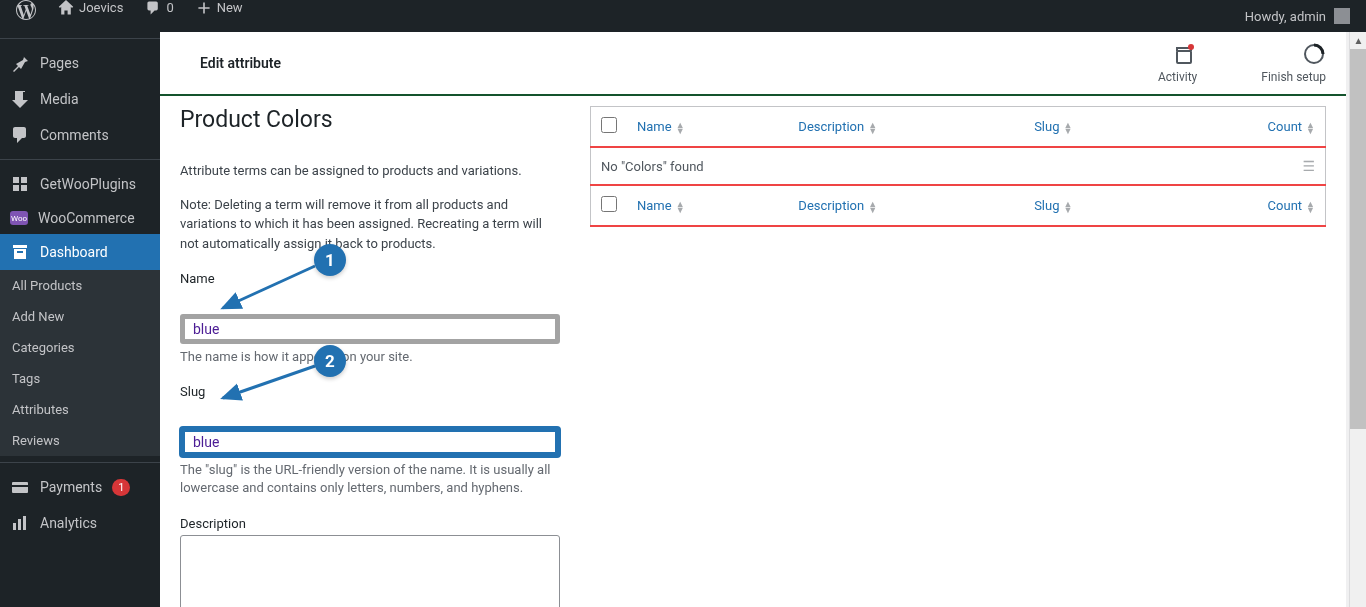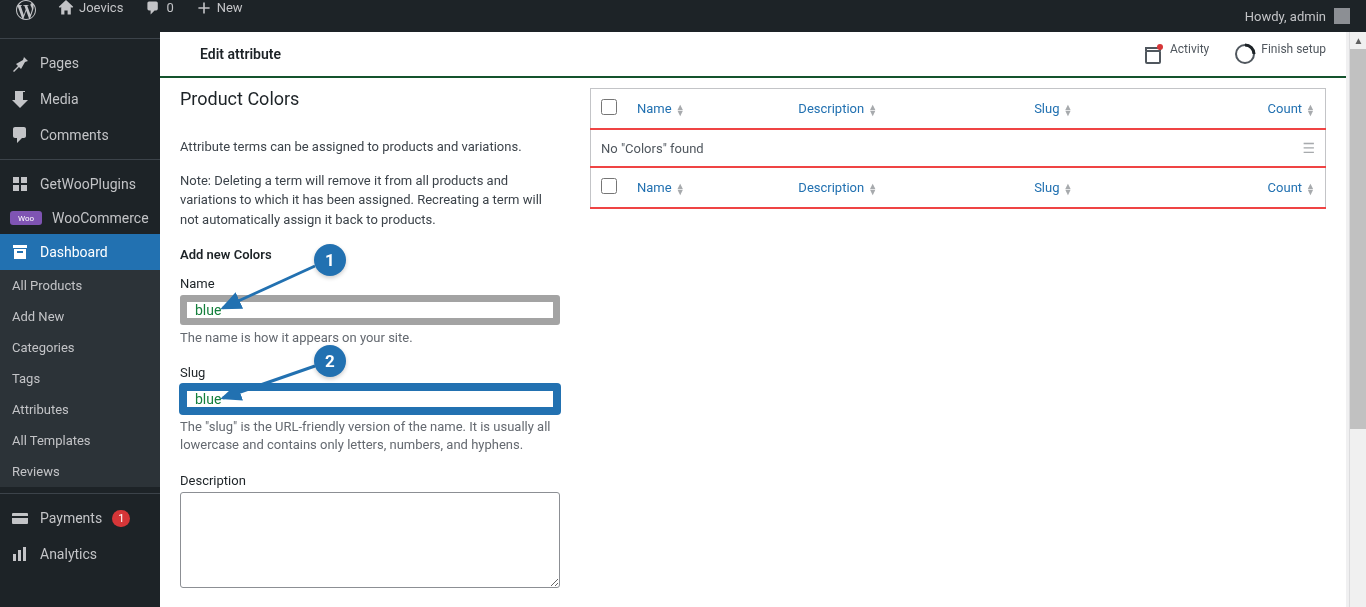--- a/index.html
+++ b/index.html
@@ -24,35 +24,35 @@
 .sidebar-item.sub { padding: 8px 12px; font-size: 13px; color: #c3c4c7; }
 .badge-count { background: #d63638; color: #fff; border-radius: 10px; padding: 0 6px; font-size: 11px; min-width: 18px; text-align: center; line-height: 17px; height: 17px; }
 
 
 .content { position: absolute; left: 160px; top: 32px; right: 20px; bottom: 0; background: #fff; overflow: auto; }
 
 
 .header-row { display: flex; align-items: center; justify-content: space-between; padding: 10px 20px; border-bottom: 2px solid #14532d; }
 .header-title { font-size: 14px; font-weight: 600; color: #1d2327; padding-left: 20px; }
 .header-actions { display: flex; gap: 24px; align-items: center; }
-.header-action { display: flex; flex-direction: row; align-items: flex-start; gap: 4px; font-size: 12px; color: #50575e; cursor: pointer; }
+.header-action { display: flex; flex-direction: column; align-items: flex-end; gap: 4px; font-size: 12px; color: #50575e; cursor: pointer; margin-left: 40px; }
 .header-action .icon { width: 24px; height: 24px; }
 
 
 .page-body { padding: 10px 20px 20px 20px; display: flex; gap: 30px; align-items: flex-start; }
 .left-col { width: 380px; flex-shrink: 0; }
 .right-col { flex: 1; }
 
-.page-title { font-size: 18px; font-weight: 400; color: #1d2327; margin-bottom: 14px; }
+.page-title { font-size: 23px; font-weight: 400; color: #1d2327; margin-bottom: 14px; }
 .subtitle { font-size: 13px; color: #3c434a; margin-bottom: 14px; line-height: 1.5; margin-top: 28px; }
 .note { font-size: 13px; color: #3c434a; margin-bottom: 18px; line-height: 1.5; }
 .section-title { font-size: 13px; font-weight: 600; color: #1d2327; margin-bottom: 14px; }
 
 .form-label { font-size: 13px; color: #1d2327; margin-bottom: 4px; display: block; }
-.form-input { width: 100%; padding: 4px 8px; border: 7px solid #a3a3a3; border-radius: 3px; font-size: 14px; height: 30px; background: #fff; color: #15803d; }
+.form-input { width: 100%; padding: 4px 8px; border: 5px solid #a3a3a3; border-radius: 3px; font-size: 14px; height: 30px; background: #fff; color: #4c1d95; margin-top: 24px; }
 .form-input.focused { border-color: #2271b1; box-shadow: 0 0 0 1px #2271b1; outline: none; }
 .form-textarea { width: 100%; padding: 6px 8px; border: 1px solid #8c8f94; border-radius: 3px; font-size: 14px; min-height: 96px; resize: vertical; }
 .form-help { font-size: 13px; color: #646970; margin-top: 4px; margin-bottom: 18px; line-height: 1.4; }
 
 
 .wp-table { width: 100%; border-collapse: collapse; border: 1px solid #c3c4c7; background: #fff; }
 .wp-table th, .wp-table td { padding: 10px 10px; text-align: left; font-size: 13px; border-bottom: 2px solid #ef4444; }
 .wp-table th { font-weight: 400; color: #2271b1; }
 .wp-table th.check, .wp-table td.check { width: 30px; text-align: center; }
 .wp-table .empty-row td { color: #50575e; padding: 10px; }
@@ -137,21 +137,21 @@
         <svg width="20" height="20" viewBox="0 0 20 20" fill="currentColor">
           <rect x="3" y="3" width="6" height="6"></rect>
           <rect x="11" y="3" width="6" height="6"></rect>
           <rect x="3" y="11" width="6" height="6"></rect>
           <rect x="11" y="11" width="6" height="6"></rect>
         </svg>
       </span>
     <span>GetWooPlugins</span>
   </div>
   <div class="sidebar-item main">
-    <span class="icon" style="background:#7f54b3;border-radius:3px;color:#fff;font-size:8px;font-weight:normal;width:32px;height:14px;display:flex;align-items:center;justify-content:center">Woo</span>
+    <span class="icon" style="background:#7f54b3;border-radius:3px;color:#fff;font-size:8px;font-weight:normal;width:18px;height:14px;display:flex;align-items:center;justify-content:center">Woo</span>
     <span>WooCommerce</span>
   </div>
   <div class="sidebar-item main active">
     <span class="icon">
         <svg width="20" height="20" viewBox="0 0 20 20" fill="currentColor">
           <path d="M3 3h14v3H3V3zm1 4h12v10H4V7zm3 2v2h6V9H7z"></path>
         </svg>
       </span>
     <span>Dashboard</span>
   </div>
@@ -163,23 +163,20 @@
         <span>Add New</span>
       </div>
     <div class="sidebar-item sub">
         <span>Categories</span>
       </div>
     <div class="sidebar-item sub">
         <span>Tags</span>
       </div>
     <div class="sidebar-item sub">
         <span>Attributes</span>
-      </div>
-    <div class="sidebar-item sub">
-        <span>All Templates</span>
       </div>
     <div class="sidebar-item sub">
         <span>Reviews</span>
       </div>
   </div>
   <div style="border-top:1px solid #3c434a;margin:6px 0"></div>
   <div class="sidebar-item main">
     <span class="icon">
         <svg width="20" height="20" viewBox="0 0 20 20" fill="currentColor">
           <rect x="2" y="5" width="16" height="11" rx="1"></rect>
@@ -221,21 +218,20 @@
         <span>Finish setup</span>
       </div>
     </div>
   </div>
 
   <div class="page-body">
     <div class="left-col">
       <h1 class="page-title">Product Colors</h1>
       <p class="subtitle">Attribute terms can be assigned to products and variations.</p>
       <p class="note">Note: Deleting a term will remove it from all products and variations to which it has been assigned. Recreating a term will not automatically assign it back to products.</p>
-      <h2 class="section-title">Add new Colors</h2>
 
       <label class="form-label">Name</label>
       <input class="form-input" value="blue" style="">
       <p class="form-help">The name is how it appears on your site.</p>
 
       <label class="form-label">Slug</label>
       <input class="form-input focused" value="blue" style="">
       <p class="form-help">The "slug" is the URL-friendly version of the name. It is usually all lowercase and contains only letters, numbers, and hyphens.</p>
 
       <label class="form-label">Description</label>

